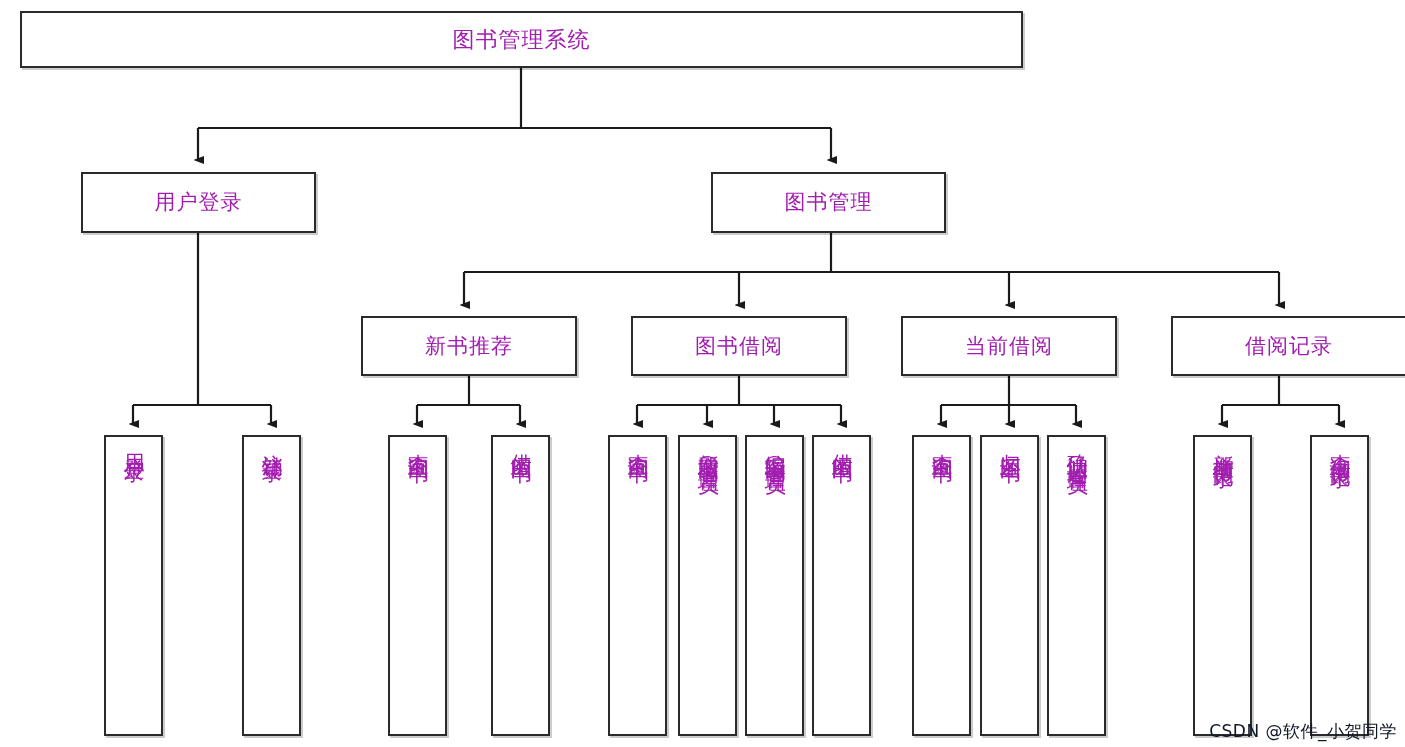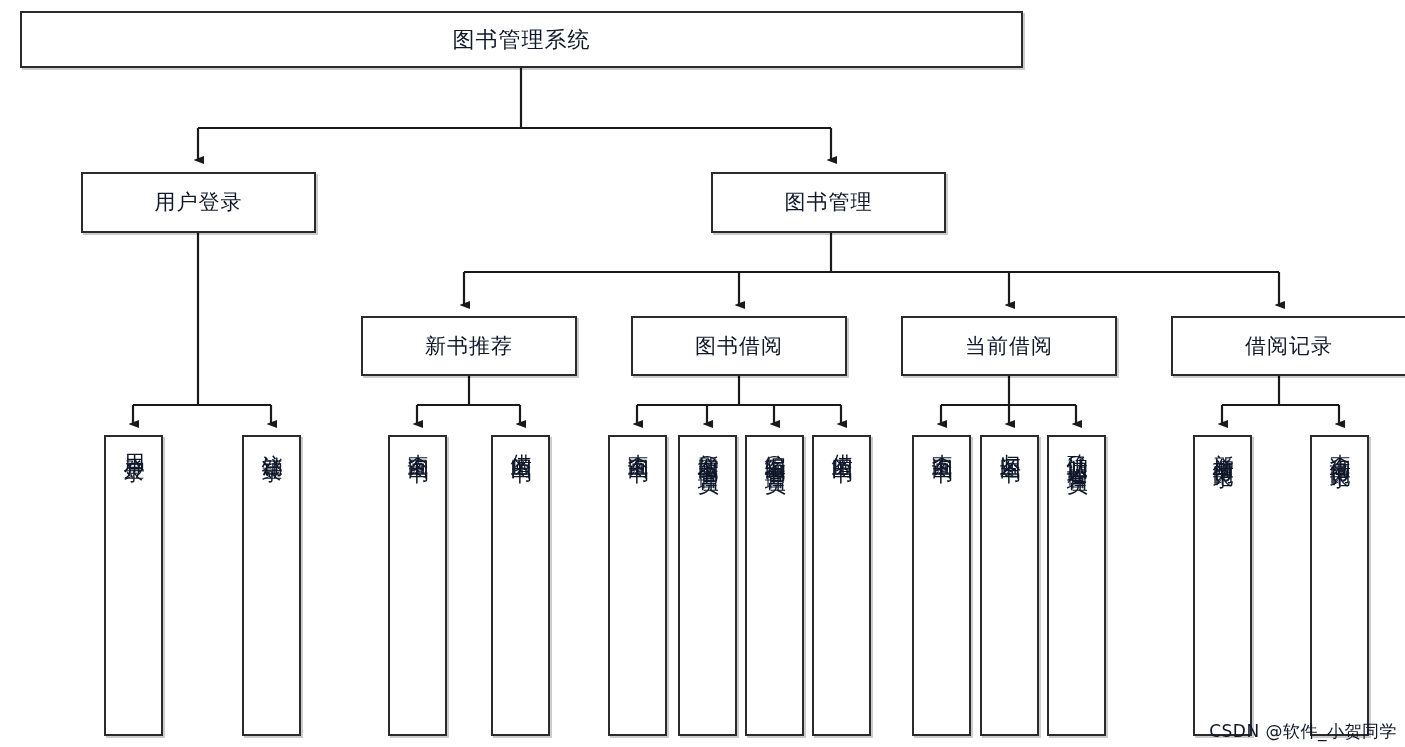--- a/index.html
+++ b/index.html
@@ -32,21 +32,21 @@
     align-items: center;
     justify-content: center;
     color: #1a1a1a;
     box-shadow: 2px 2px 0 rgba(0,0,0,0.20);
   }
   .node .label {
     font-size: 21px;
     line-height: 1.18;
     letter-spacing: 1px;
     white-space: nowrap;
-    color: #0f172a;
+    color: #a21caf;
   }
   .node.leaf {
     align-items: flex-start;
     justify-content: center;
     padding-top: 0;
   }
   .node.leaf .label {
     writing-mode: vertical-rl;
     text-orientation: upright;
     font-size: 21px;

